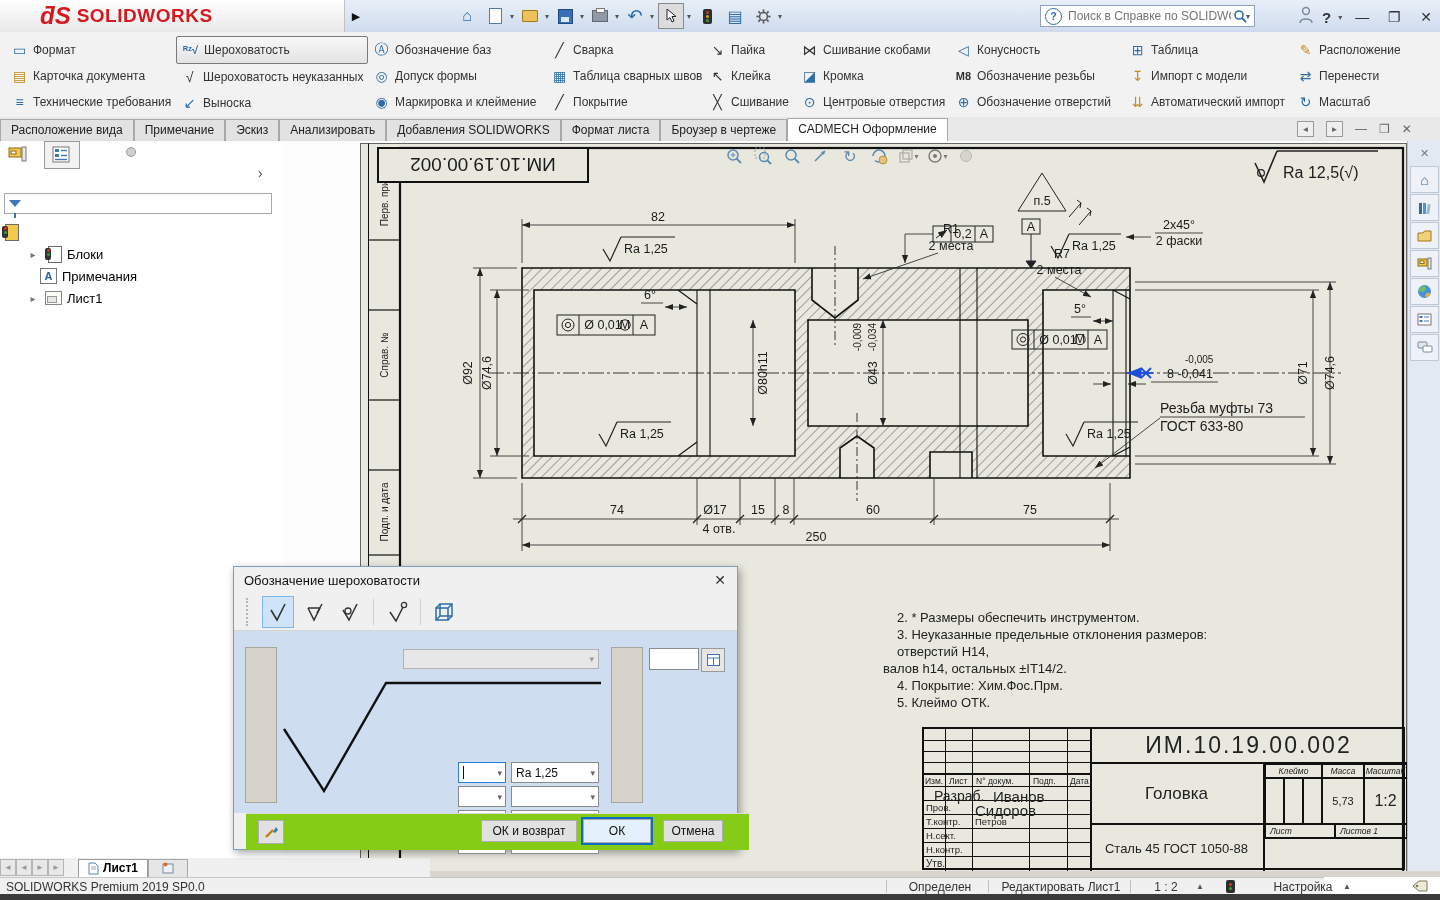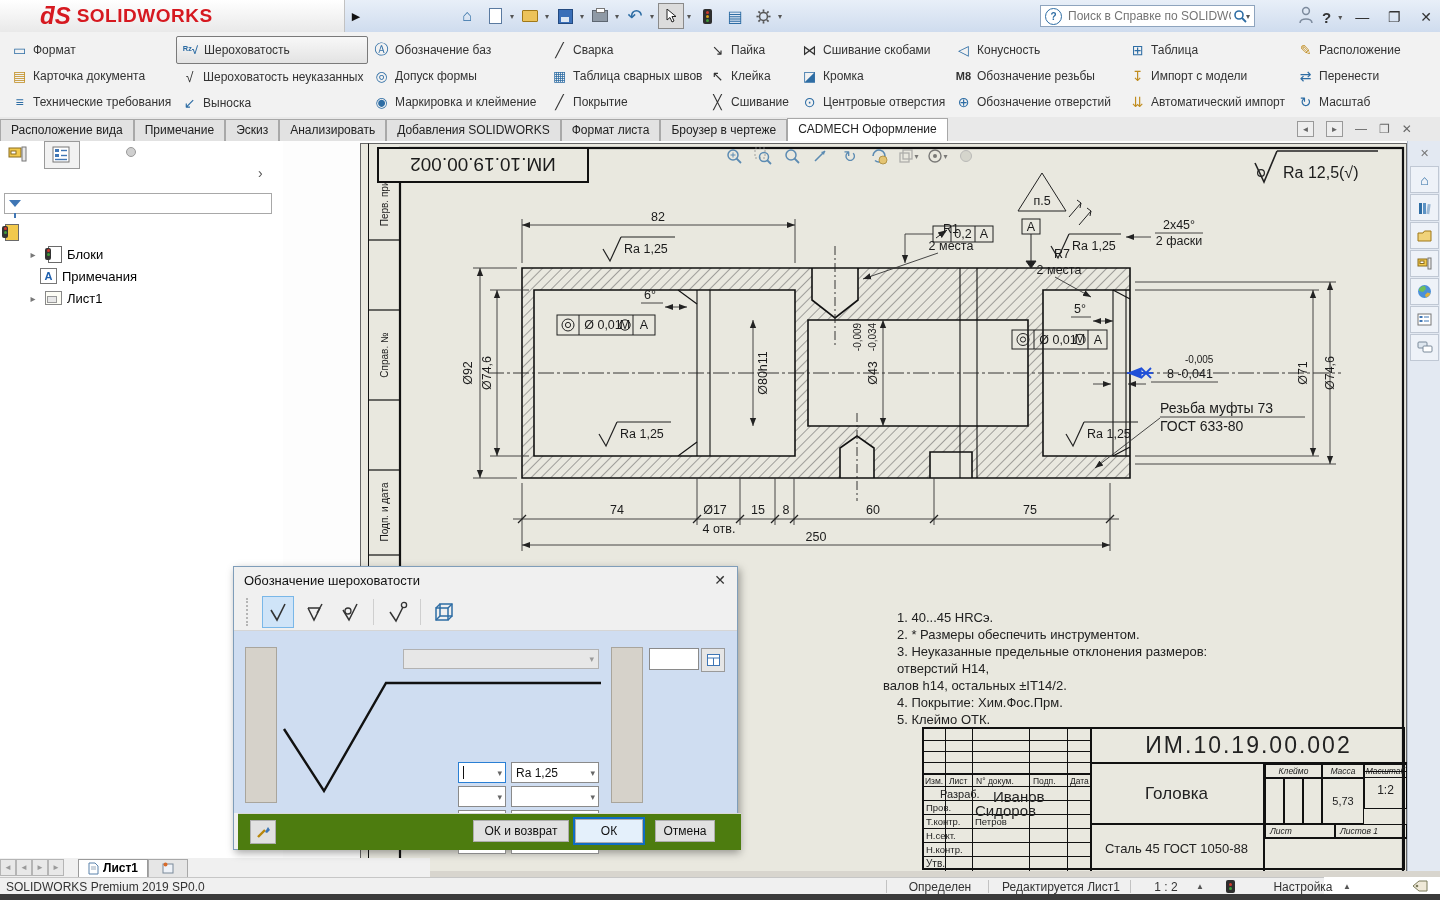--- a/index.html
+++ b/index.html
@@ -74,21 +74,21 @@
   .grip{width:4px;height:28px;border-left:2px dotted #b5b5b5;margin-right:6px}
   .symbtn{width:30px;height:30px;display:flex;align-items:center;justify-content:center;border:1px solid transparent}
   .symbtn.on{background:#cfe4f8;border:1px solid #79b7e8}
   .vsep{width:1px;height:26px;background:#cfcfcf;margin:0 3px}
   .dlg-body{position:absolute;left:0;top:64px;width:503px;height:182px;background:#cfddf1}
   .strip{position:absolute;width:30px;height:154px;top:16px;background:#d6d2ca;border:1px solid #a9a59c}
   .ddis{position:absolute;left:169px;top:18px;width:196px;height:20px;background:#e7e7e7;border:1px solid #b2b2b2;display:flex;align-items:center;justify-content:flex-end;color:#9a9a9a;font-size:9px;padding-right:4px;box-sizing:border-box}
   .combo{position:absolute;background:#fff;border:1px solid #8a8a8a;font-size:12px;display:flex;align-items:center;padding-left:4px;box-sizing:border-box;color:#111}
   .combo .dd{margin-left:auto;color:#666;font-size:9px;padding-right:3px}
   .combo.focus{border:1px solid #2a7fd4}
-  .dlg-foot{position:absolute;left:4px;top:246px;width:503px;height:36px;background:#4d7c0f;border-top:1px solid #d9d9d9}
+  .dlg-foot{position:absolute;left:12px;top:246px;width:503px;height:36px;background:#84cc16;border-top:1px solid #d9d9d9}
   .wbtn{position:absolute;height:22px;background:#e1e1e1;border:1px solid #adadad;font-size:12px;color:#111;display:flex;align-items:center;justify-content:center;font-family:inherit}
   .wbtn.def{outline:2px solid #0f6cc4;background:#e4f0fb}
   
   .taskpane{left:1407px;top:141px;width:33px;height:730px;background:#e3e9f2;border-left:1px solid #b6c0cf}
   .tpbtn{width:27px;height:25px;margin:1px auto;border:1px solid #c0c8d4;background:#eef2f8;display:flex;align-items:center;justify-content:center;font-size:14px;color:#2e6da4}
   
   .tabsrow{left:0;top:858px;width:430px;height:19px;background:#f0f0f0;display:flex;align-items:center;z-index:5}
   .navb{width:14px;height:15px;border:1px solid #b5b5b5;background:#e8e8e8;color:#9a9a9a;font-size:8px;display:inline-flex;align-items:center;justify-content:center}
   .stab{display:flex;align-items:center;gap:4px;font-size:12px;font-weight:bold;background:#fff;border:1px solid #9a9a9a;border-bottom:none;height:17px;padding:0 9px;margin-left:14px}
   .stab2{width:38px;height:17px;background:#e6e6e6;border:1px solid #a8a8a8;border-bottom:none;display:flex;align-items:center;justify-content:center}
@@ -678,21 +678,20 @@
         </span>
       <span class="hic">
           <svg width="16" height="16">
             <circle cx="8" cy="8" r="5.5" fill="#cfcfc6" stroke="#aaa"></circle>
           </svg>
         </span>
     </div>
 
     
     <div class="ab notes">
-      <div>1. 40...45 HRCэ.</div>
       <div>2. * Размеры обеспечить инструментом.</div>
       <div>3. Неуказанные предельные отклонения размеров: отверстий H14,</div>
       <div class="cont">валов h14, остальных ±IT14/2.</div>
       <div>4. Покрытие: Хим.Фос.Прм.</div>
       <div>5. Клеймо ОТК.</div>
     </div>
 
     
     <div class="ab tblock">
 
@@ -710,21 +709,21 @@
       <div class="tb-line" style="left:0;top:71px;width:168px;height:1px"></div>
       <div class="tb-line" style="left:0;top:85px;width:168px;height:1px"></div>
       <div class="tb-line" style="left:0;top:99px;width:168px;height:1px"></div>
       <div class="tb-line" style="left:0;top:113px;width:168px;height:1px"></div>
       <div class="tb-line" style="left:0;top:127px;width:168px;height:1px"></div>
       <span class="ab tbs" style="left:1px;top:47px">Изм.</span>
       <span class="ab tbs" style="left:25px;top:47px">Лист</span>
       <span class="ab tbs" style="left:52px;top:47px">N° докум.</span>
       <span class="ab tbs" style="left:109px;top:47px">Подп.</span>
       <span class="ab tbs" style="left:146px;top:47px">Дата</span>
-      <span class="ab" style="left:16px;top:59px;font-size:11px">Разраб.</span>
+      <span class="ab" style="left:10px;top:59px;font-size:14px">Разраб.</span>
       <span class="ab" style="left:69px;top:59px;font-size:15px">Иванов</span>
       <span class="ab" style="left:2px;top:73px;font-size:9.5px">Пров.</span>
       <span class="ab" style="left:51px;top:73px;font-size:15px">Сидоров</span>
       <span class="ab" style="left:2px;top:87px;font-size:9.5px">Т.контр.</span>
       <span class="ab" style="left:51px;top:87px;font-size:9.5px">Петров</span>
       <span class="ab" style="left:2px;top:101px;font-size:9.5px">Н.сект.</span>
       <span class="ab" style="left:2px;top:115px;font-size:9.5px">Н.контр.</span>
       <span class="ab" style="left:2px;top:129px;font-size:10px">Утв.</span>
 
       <div class="cell" style="left:166px;top:0;width:317px;height:35px;border-width:0 0 2px 0;font-size:23px;letter-spacing:2px">
@@ -743,21 +742,21 @@
         </div>
       <div class="cell tbs" style="left:440px;top:35px;width:43px;height:14px;font-style:italic">
           <span>Масштаб</span>
         </div>
       <div class="cell" style="left:341px;top:49px;width:19px;height:46px"></div>
       <div class="cell" style="left:360px;top:49px;width:19px;height:46px"></div>
       <div class="cell" style="left:379px;top:49px;width:19px;height:46px"></div>
       <div class="cell" style="left:398px;top:49px;width:42px;height:46px;font-size:11px">
           <span>5,73</span>
         </div>
-      <div class="cell" style="left:440px;top:42px;width:43px;height:38px;font-size:12px">
+      <div class="cell" style="left:440px;top:49px;width:43px;height:46px;font-size:16px">
           <span>1:2</span>
         </div>
 
       <div class="cell tbs" style="left:341px;top:95px;width:70px;height:14px;justify-content:flex-start;padding-left:4px;font-style:italic">
           <span>Лист</span>
         </div>
       <div class="cell tbs" style="left:411px;top:95px;width:72px;height:14px;justify-content:flex-start;padding-left:4px;font-style:italic">
           <span>Листов 1</span>
         </div>
 
@@ -939,21 +938,21 @@
           <circle cx="3.5" cy="2.5" r="2" fill="#d86a2a"></circle>
         </svg>
       </span>
   </div>
 
   <div class="ab statusbar">
     <span class="sseg" style="left:6px">SOLIDWORKS Premium 2019 SP0.0</span>
     <span class="sdiv" style="left:886px"></span>
     <span class="sseg" style="left:895px;width:90px">Определен</span>
     <span class="sdiv" style="left:988px"></span>
-    <span class="sseg" style="left:996px;width:130px">Редактируется Лист1</span>
+    <span class="sseg" style="left:996px;width:130px">Редактировать Лист1</span>
     <span class="sdiv" style="left:1130px"></span>
     <span class="sseg" style="left:1142px;width:48px">1 : 2</span>
     <span class="sseg" style="left:1196px;font-size:8px;color:#555">▲</span>
     <span class="sseg" style="left:1226px">
         <span class="tl-mini" style="height:13px">
           <i style="background:#d03a2e"></i>
           <i style="background:#3f9c3a"></i>
         </span>
       </span>
     <span class="sseg" style="left:1268px;width:70px">Настройка</span>

